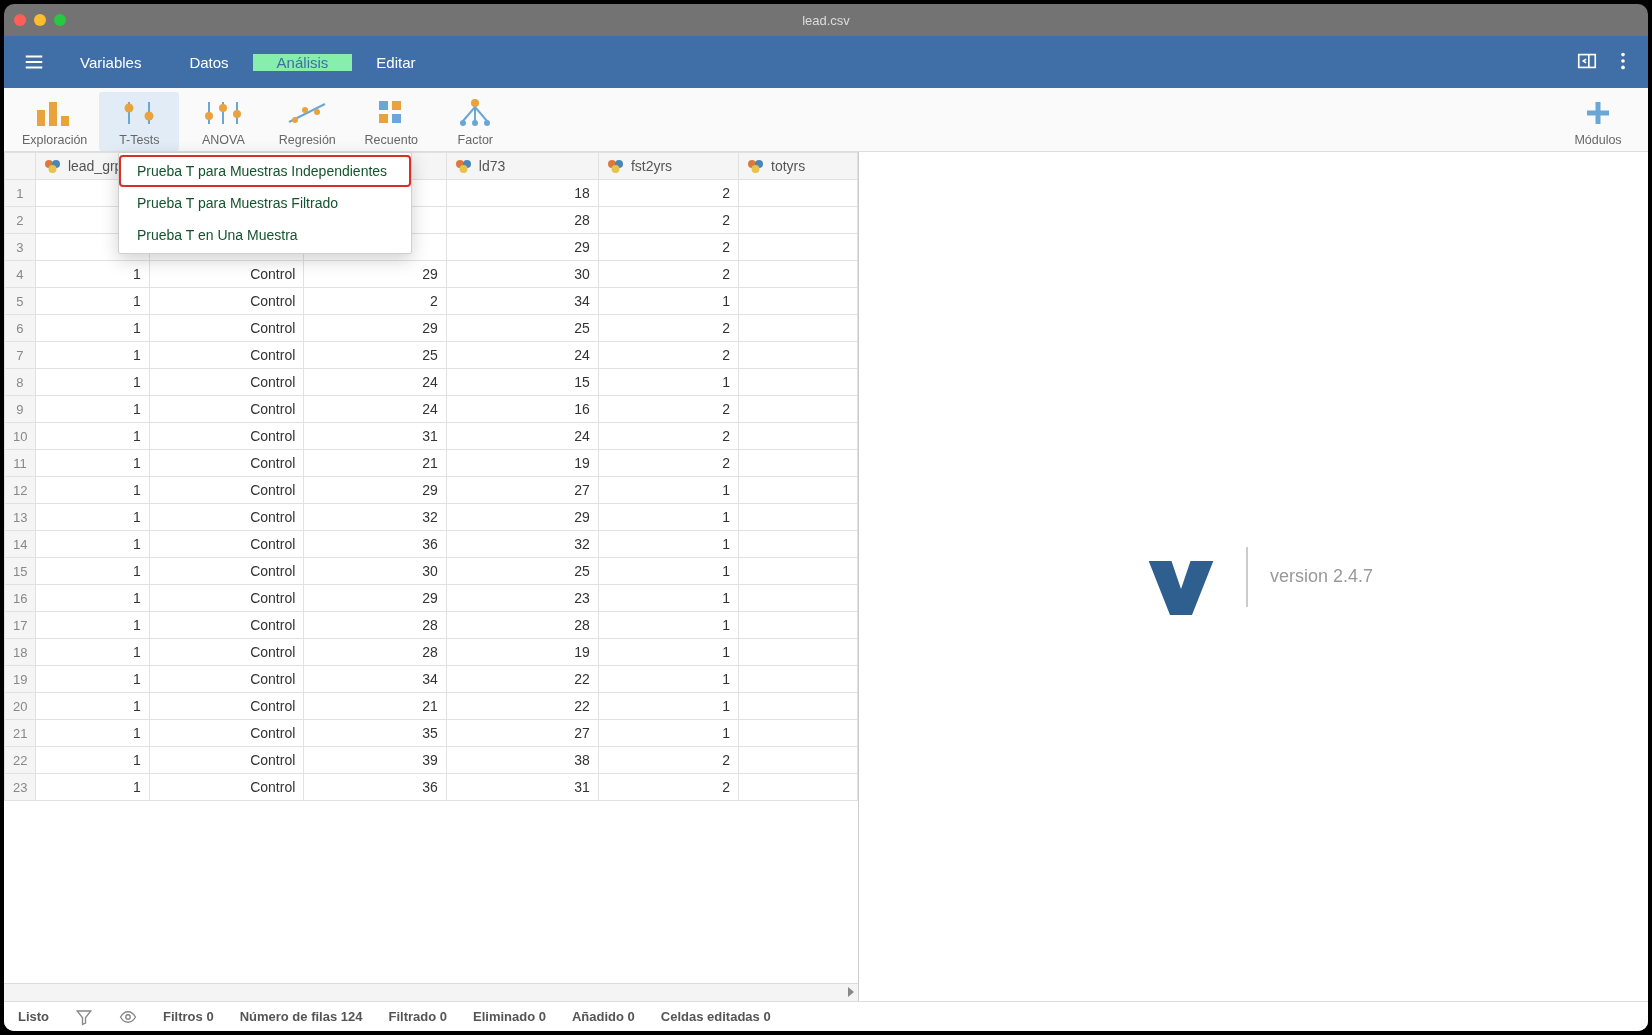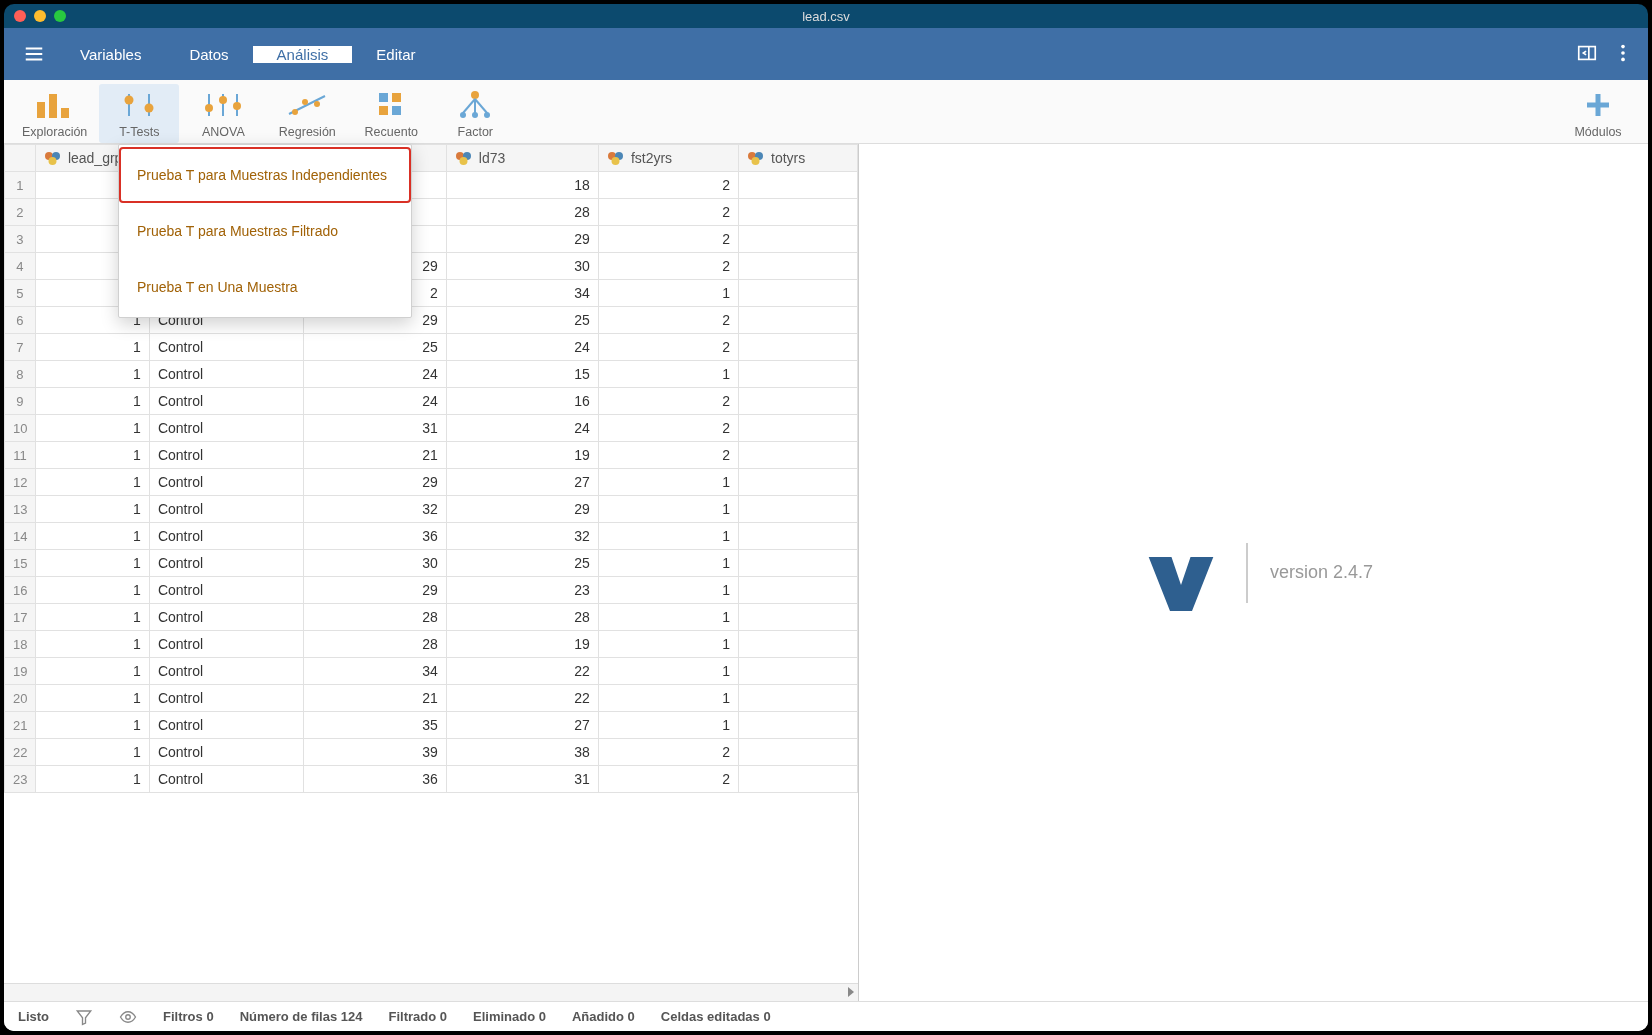--- a/index.html
+++ b/index.html
@@ -1,33 +1,33 @@
 <!DOCTYPE html>
 <html><head>
 <meta charset="utf-8">
 <style>
   * { box-sizing: border-box; margin: 0; padding: 0; }
   html, body { width: 100%; height: 100%; font-family: -apple-system, "Segoe UI", Arial, sans-serif; font-size: 14px; color: #333; }
   body { background: #000; padding: 4px; }
   .app-window { width: 100%; height: 100%; background: #000; border-radius: 10px; overflow: hidden; display: flex; flex-direction: column; }
   
-  .mac-bar { height: 24px; background: #0c4a6e; display: flex; align-items: center; padding: 8px 10px; position: relative; }
+  .mac-bar { height: 24px; background: #737373; display: flex; align-items: center; padding: 16px 10px; position: relative; }
   .traffic { display: flex; gap: 8px; }
   .traffic span { width: 12px; height: 12px; border-radius: 50%; display: inline-block; }
   .traffic .red { background: #ff5f57; }
   .traffic .yellow { background: #febc2e; }
   .traffic .green { background: #28c840; }
   .mac-title { position: absolute; left: 0; right: 0; text-align: center; color: #ddd; font-size: 13px; pointer-events: none; }
   .app-body { flex: 1; background: #fff; display: flex; flex-direction: column; min-height: 0; }
   
   .menu-bar { height: 52px; background: #3f6fa6; display: flex; align-items: center; color: #fff; padding-left: 8px; }
   .hamburger { width: 44px; display: flex; align-items: center; justify-content: center; cursor: pointer; }
   .hamburger svg { width: 22px; height: 22px; }
   .menu-tab { padding: 0 24px; display: flex; align-items: center; cursor: pointer; font-size: 15px; }
-  .menu-tab.active { background: #ffffff; color: #3f6fa6; }
+  .menu-tab.active { background: #86efac; color: #3f6fa6; }
   .menu-right { margin-left: auto; display: flex; align-items: center; gap: 14px; padding-right: 14px; }
   .menu-right .ico svg { width: 22px; height: 22px; }
   
   .ribbon { height: 64px; background: #fafafa; border-bottom: 1px solid #ddd; display: flex; align-items: stretch; padding: 4px 10px 0 10px; gap: 4px; }
   .ribbon-item { min-width: 80px; display: flex; flex-direction: column; align-items: center; justify-content: center; gap: 4px; cursor: pointer; padding: 4px 8px; border-radius: 3px; }
   .ribbon-item.active { background: #e2ecf6; }
   .ribbon-item .ricon { height: 36px; display: flex; align-items: center; justify-content: center; }
   .ribbon-item .rlabel { font-size: 12.5px; color: #666; }
   .ribbon-spacer { flex: 1; }
   
@@ -37,34 +37,34 @@
   .split-grip { position: absolute; left: calc(52% + 2px); top: 50%; transform: translateY(-50%); display: flex; flex-direction: column; gap: 3px; }
   .split-grip span { width: 3px; height: 3px; background: #bbb; border-radius: 50%; }
   
   .sheet-wrap { flex: 1; overflow: auto; position: relative; }
   table.sheet { border-collapse: collapse; table-layout: fixed; width: 100%; }
   table.sheet th, table.sheet td { border: 1px solid #e1e1e1; height: 27px; white-space: nowrap; overflow: hidden; }
   table.sheet th { background: #f5f5f5; font-weight: normal; text-align: left; padding: 0 8px; color: #555; font-size: 14px; position: sticky; top: 0; }
   table.sheet th .hdr { display: flex; align-items: center; gap: 6px; }
   table.sheet td { padding: 0 8px; }
   table.sheet td.num { text-align: right; }
-  table.sheet td.txt { text-align: left; }
+  table.sheet td.txt { text-align: right; }
   .rownum { width: 26px; text-align: center; background: #f5f5f5; color: #888; font-size: 13px; }
   th.rownum { background: #f0f0f0; }
   .col-lead { width: 96px; }
   .col-group { width: 130px; }
   .col-ld72 { width: 120px; }
   .col-ld73 { width: 128px; }
   .col-fst { width: 118px; margin-top: 20px; }
   .col-tot { width: 100px; }
   .hscroll { height: 18px; background: #f4f4f4; border-top: 1px solid #ddd; position: relative; }
   .hscroll::before { content: ""; position: absolute; right: 4px; top: 3px; width: 0; height: 0; border-left: 6px solid #888; border-top: 5px solid transparent; border-bottom: 5px solid transparent; }
   
   .dropdown { position: absolute; top: 0; left: 114px; width: 294px; background: #fff; border: 1px solid #d0d0d0; box-shadow: 0 6px 18px rgba(0,0,0,0.18); border-radius: 2px; z-index: 50; padding: 2px 0; }
-  .dropdown .dd-item { padding: 20px 18px; font-size: 14px; color: #a16207; cursor: pointer; }
+  .dropdown .dd-item { padding: 8px 18px; font-size: 14px; color: #14532d; cursor: pointer; }
   .dropdown .dd-item.highlight { outline: 2px solid #d93025; outline-offset: -2px; border-radius: 4px; }
   
   .status-bar { height: 30px; background: #fff; border-top: 1px solid #ddd; display: flex; align-items: center; gap: 26px; padding: 0 14px; font-size: 13px; color: #555; font-weight: bold; }
   .status-bar .sicon svg { width: 18px; height: 18px; display: block; }
   .status-bar .sicon { color: #888; }
   
   .jv-logo { display: flex; align-items: center; gap: 22px; }
   .jv-logo .bar { width: 2px; height: 60px; background: #ccc; }
   .jv-logo .ver { color: #999; font-size: 18px; }
   

